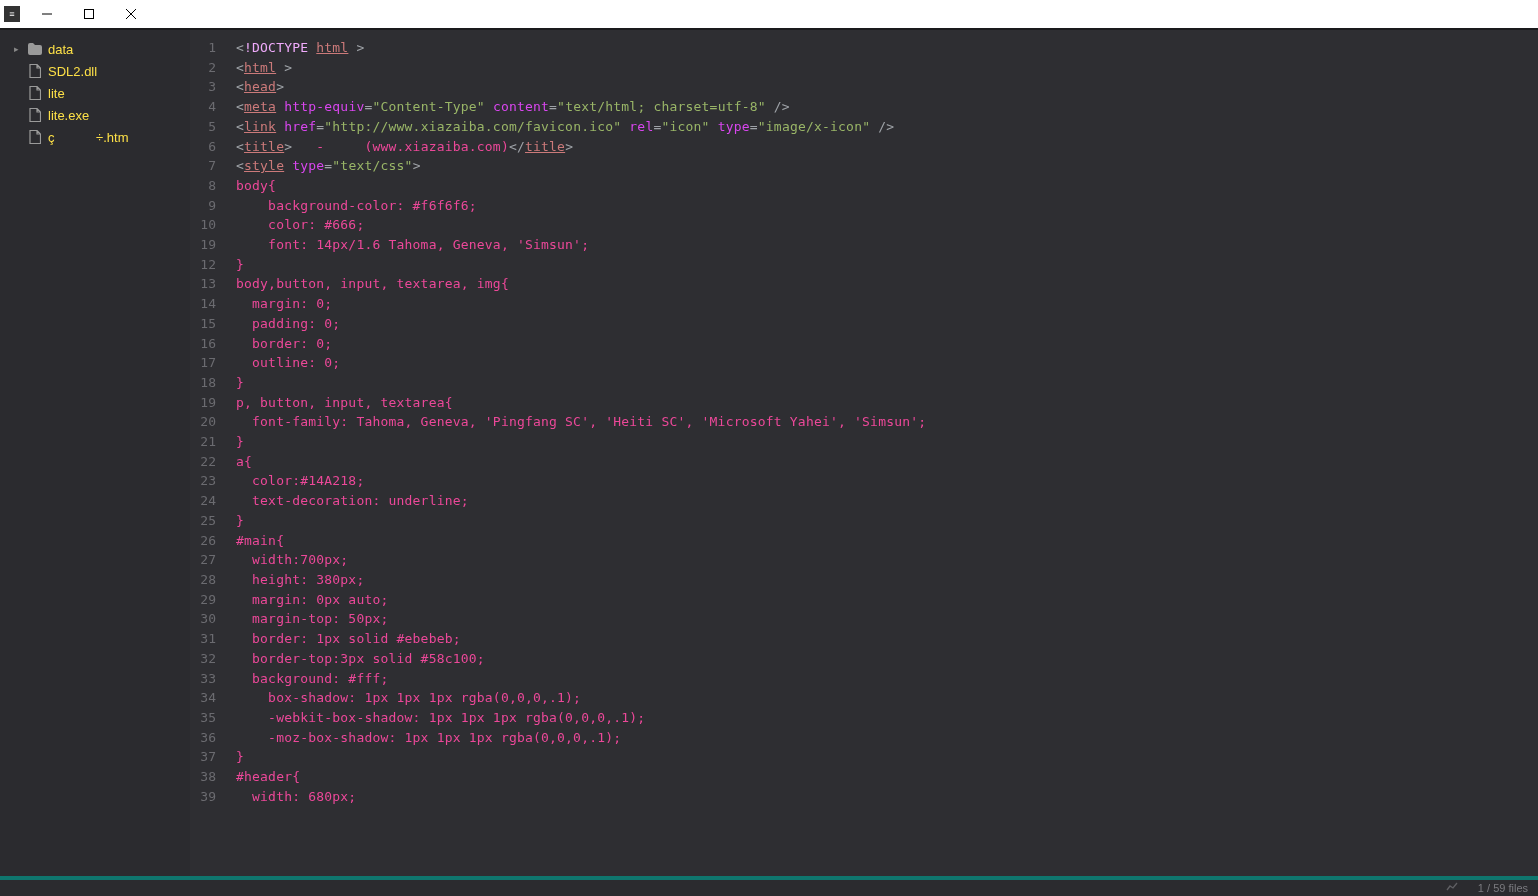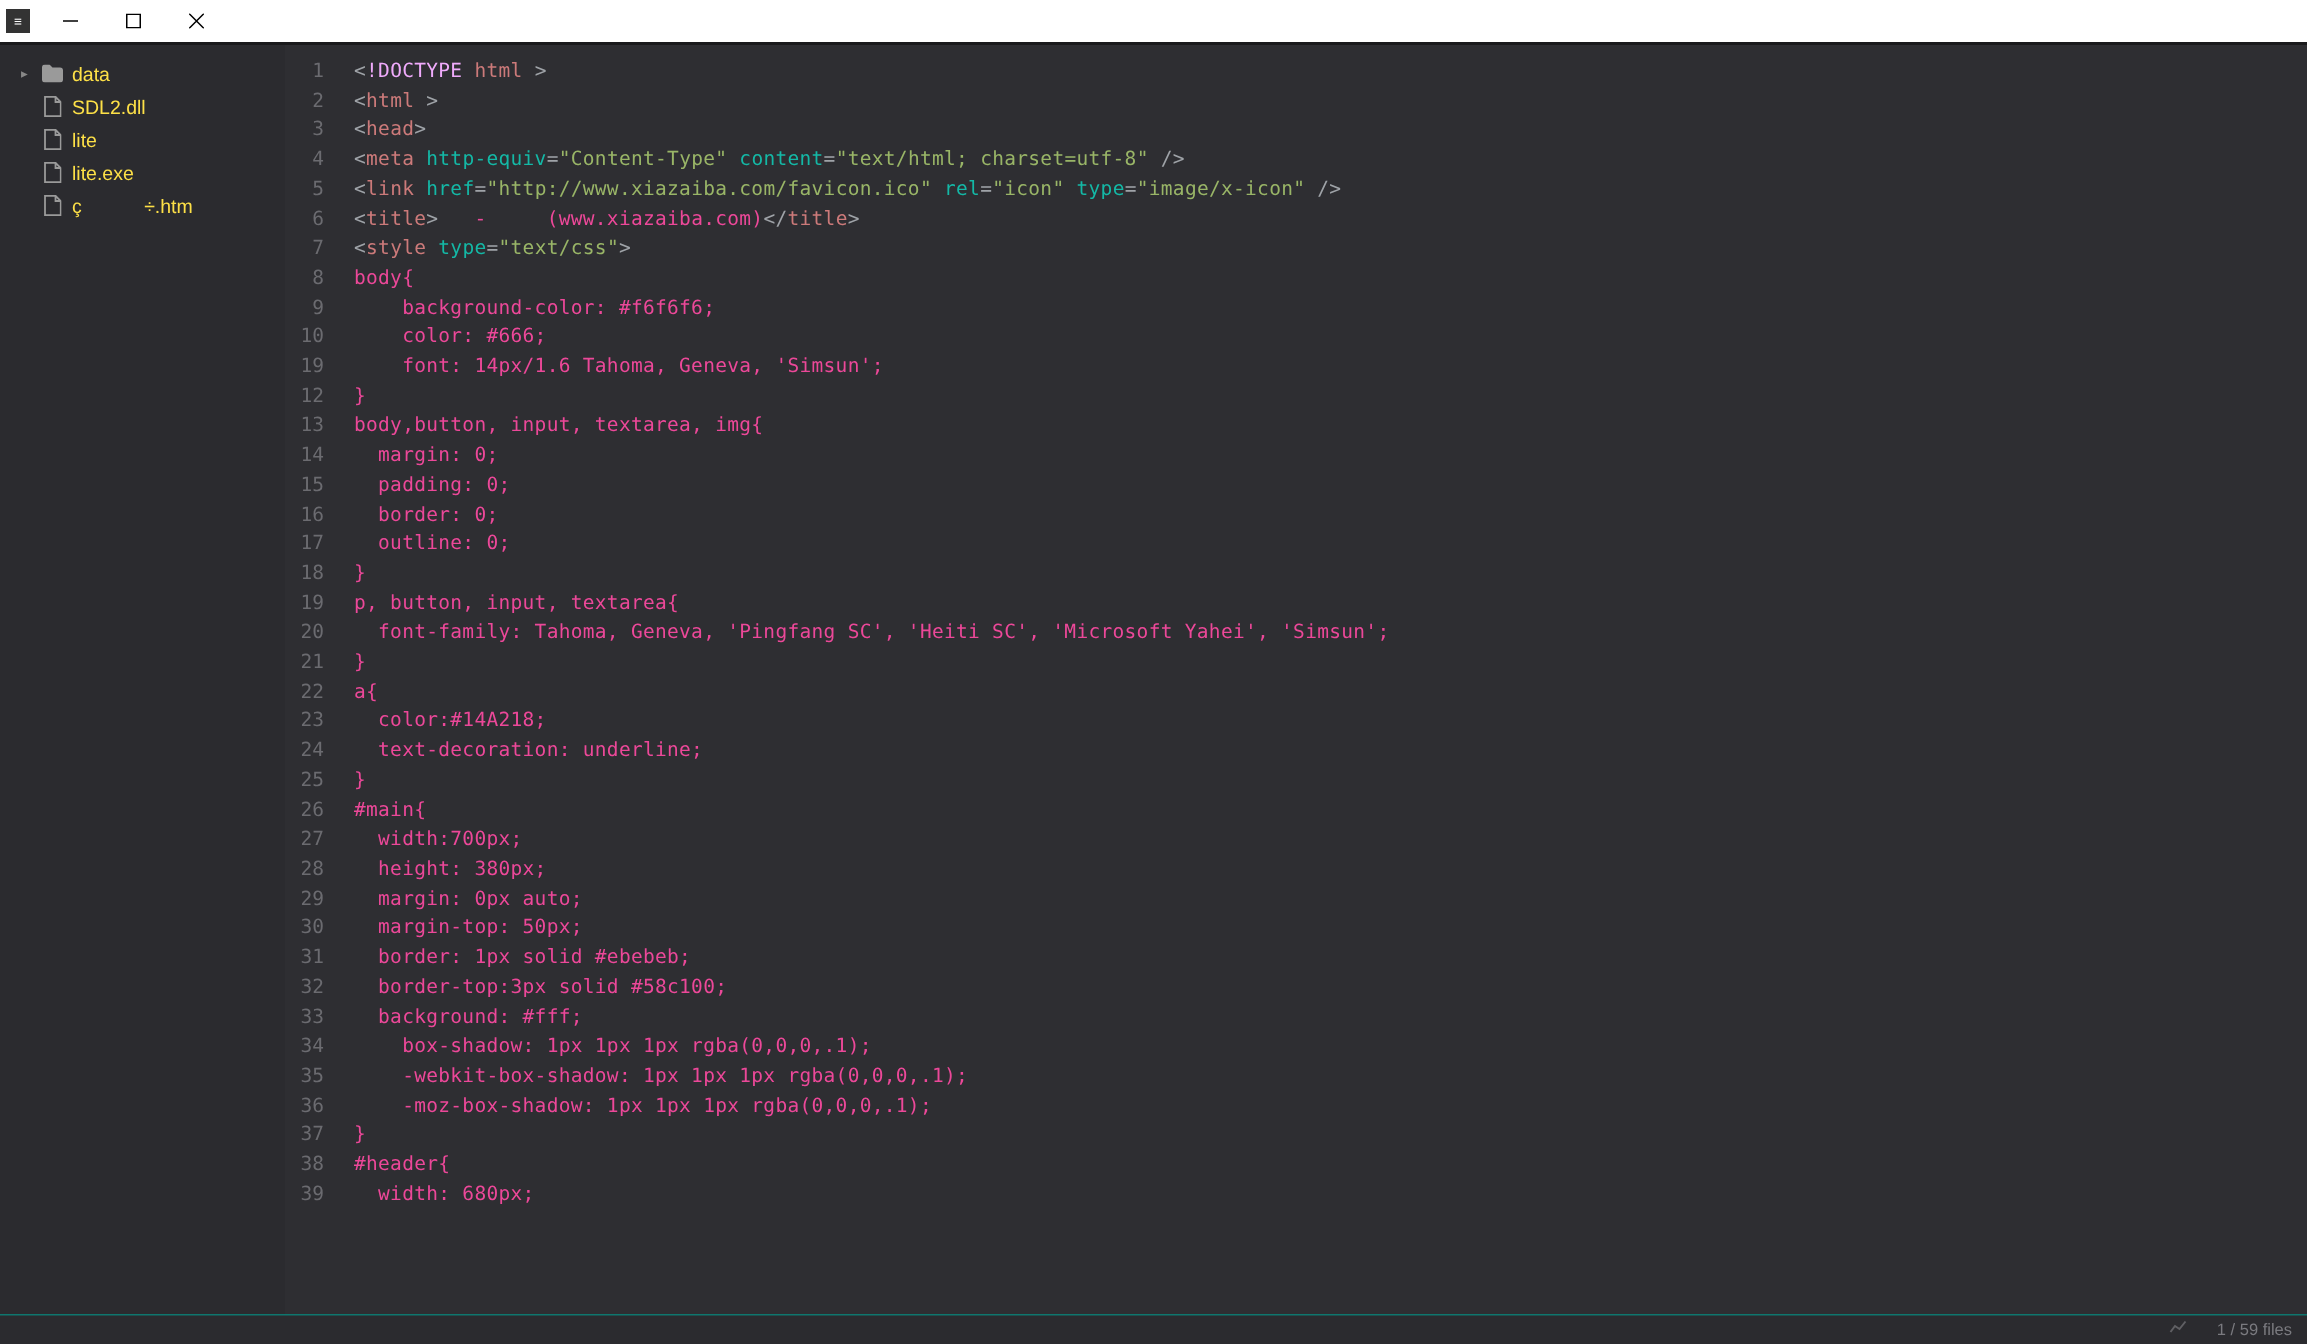--- a/index.html
+++ b/index.html
@@ -100,28 +100,28 @@
   padding-top: 8px;
   padding-left: 8px;
   font-size: 13px;
   line-height: 19.7px;
   white-space: pre;
   color: #c7c7c7;
   letter-spacing: 0.2px;
 }
 .code .p { color: #9fa3a8; }   
 .code .kw { color: #f0abfc; }  
-.code .tag { color: #cc7a7a; } 
-.code .attr { color: #14b8a6; }
+.code .tag { color: #cc7a7a; text-decoration: underline; } 
+.code .attr { color: #d946ef; }
 .code .str { color: #99b567; } 
 .code .txt { color: #ec4899; }
 .statusbar {
   height: 20px;
   background: #2b2b2f;
-  border-top: 1px solid #0f766e;
+  border-top: 4px solid #0f766e;
   display: flex;
   align-items: center;
   justify-content: flex-end;
   padding: 0 10px;
   font-size: 11px;
   color: #7a7a7f;
   font-family: 'Segoe UI', sans-serif;
   gap: 12px;
 }
 .status-icon { margin-right: 8px; opacity: 0.55; }

